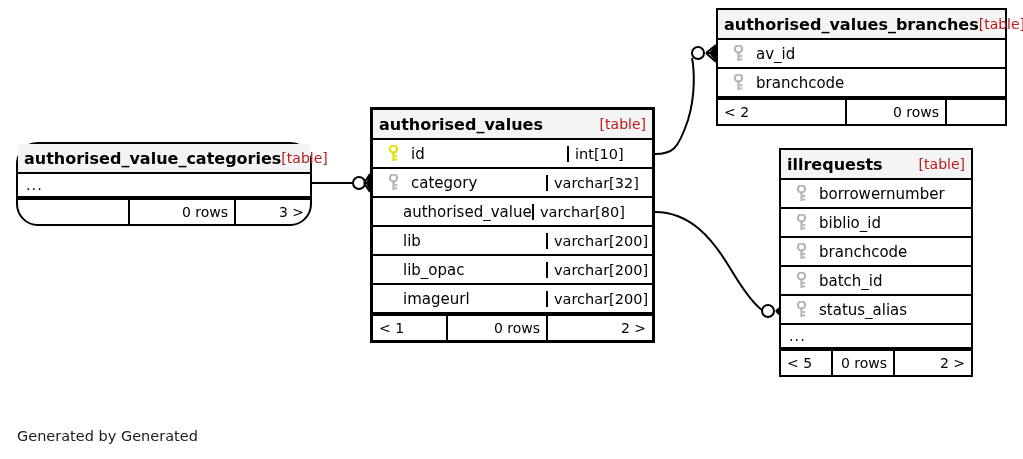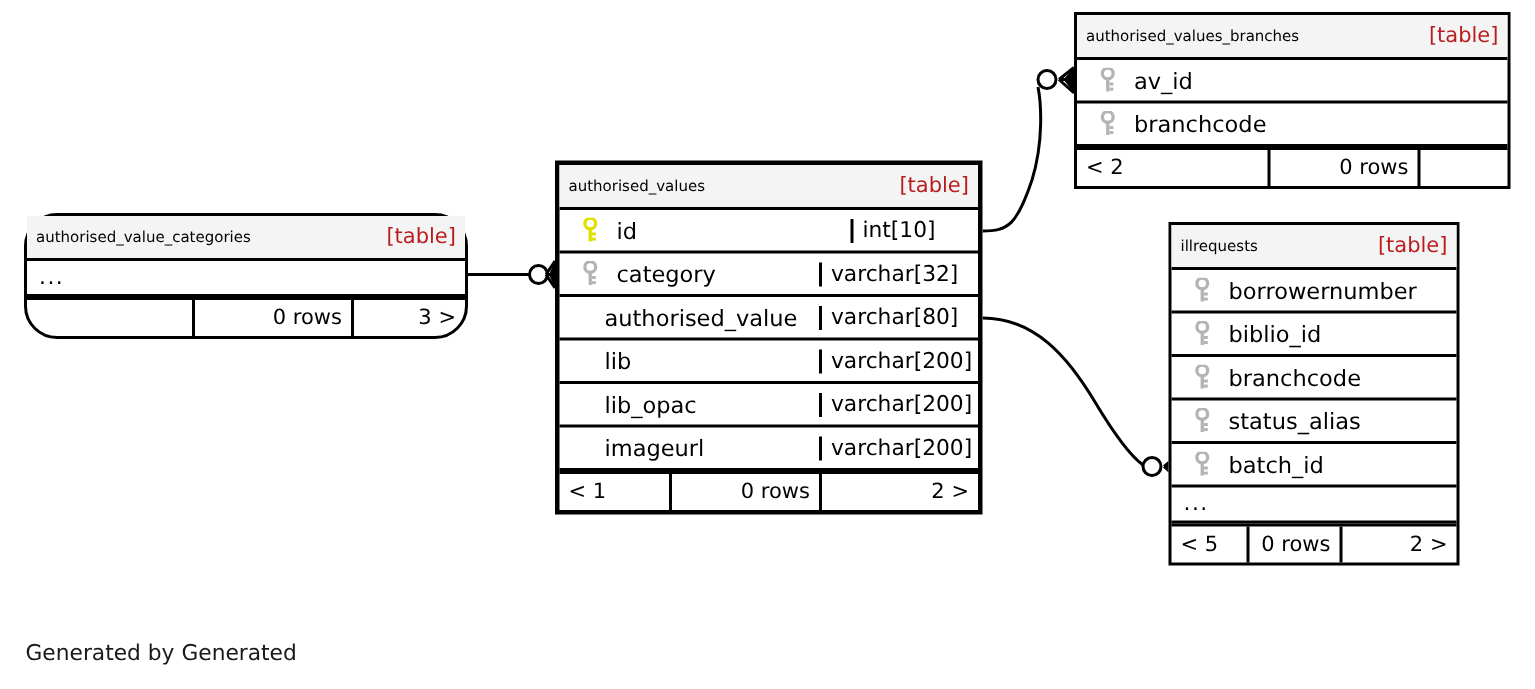--- a/index.html
+++ b/index.html
@@ -9,21 +9,21 @@
 
   svg.edges{position:absolute;left:0;top:0;width:1023px;height:459px;pointer-events:none;}
 
   .table-box{position:absolute;background:#ffffff;box-sizing:border-box;}
   .table-box.thick{border:3px solid #000;}
   .table-box.thin{border:2px solid #000;}
 
   .tbl-header{display:flex;align-items:center;justify-content:space-between;
      background:#f4f4f4;box-sizing:border-box;padding:0 6px;height:30px;
      border-bottom:2px solid #000;}
-  .tbl-name{font-weight:normal;font-size:10px;white-space:nowrap;}
+  .tbl-name{font-weight:bold;font-size:16px;white-space:nowrap;}
   .tbl-tag{font-size:14px;color:#b91c1c;white-space:nowrap;}
 
   .row{display:flex;align-items:center;box-sizing:border-box;height:29px;
        border-bottom:2px solid #000;}
   .row:last-of-type{border-bottom:none;}
   .col-name{flex:1;display:flex;align-items:center;box-sizing:border-box;
        padding-left:8px;font-size:15px;white-space:nowrap;overflow:hidden;}
   .col-type{box-sizing:border-box;padding-left:6px;font-size:14.5px;
        border-left:2px solid #000;white-space:nowrap;display:flex;align-items:center;}
 
@@ -118,21 +118,21 @@
         </span>
         <span class="kname">category</span>
       </div>
       <div class="col-type" style="width:106px;">varchar[32]</div>
     </div>
 
     <div class="row">
       <div class="col-name noindent">
         <span>authorised_value</span>
       </div>
-      <div class="col-type" style="width:106px;">varchar[80]</div>
+      <div class="col-type" style="width:120px;">varchar[80]</div>
     </div>
 
     <div class="row">
       <div class="col-name noindent">
         <span>lib</span>
       </div>
       <div class="col-type" style="width:106px;">varchar[200]</div>
     </div>
 
     <div class="row">
@@ -246,35 +246,35 @@
     <div class="row">
       <div class="col-name">
         <span class="keyslot">
           <svg width="11" height="17" viewBox="0 0 11 17">
             <circle cx="5.5" cy="4" r="3.6" fill="none" stroke="#b4b4b4" stroke-width="2.2"></circle>
             <rect x="4.4" y="6.6" width="2.2" height="9.4" fill="#b4b4b4"></rect>
             <rect x="6.6" y="10" width="2.6" height="2" fill="#b4b4b4"></rect>
             <rect x="6.6" y="13.4" width="2.6" height="2" fill="#b4b4b4"></rect>
           </svg>
         </span>
+        <span class="kname">batch_id</span>
+      </div>
+    </div>
+
+    <div class="row">
+      <div class="col-name">
+        <span class="keyslot">
+          <svg width="11" height="17" viewBox="0 0 11 17">
+            <circle cx="5.5" cy="4" r="3.6" fill="none" stroke="#b4b4b4" stroke-width="2.2"></circle>
+            <rect x="4.4" y="6.6" width="2.2" height="9.4" fill="#b4b4b4"></rect>
+            <rect x="6.6" y="10" width="2.6" height="2" fill="#b4b4b4"></rect>
+            <rect x="6.6" y="13.4" width="2.6" height="2" fill="#b4b4b4"></rect>
+          </svg>
+        </span>
         <span class="kname">status_alias</span>
-      </div>
-    </div>
-
-    <div class="row">
-      <div class="col-name">
-        <span class="keyslot">
-          <svg width="11" height="17" viewBox="0 0 11 17">
-            <circle cx="5.5" cy="4" r="3.6" fill="none" stroke="#b4b4b4" stroke-width="2.2"></circle>
-            <rect x="4.4" y="6.6" width="2.2" height="9.4" fill="#b4b4b4"></rect>
-            <rect x="6.6" y="10" width="2.6" height="2" fill="#b4b4b4"></rect>
-            <rect x="6.6" y="13.4" width="2.6" height="2" fill="#b4b4b4"></rect>
-          </svg>
-        </span>
-        <span class="kname">batch_id</span>
       </div>
     </div>
 
     <div class="ellipsis-row">...</div>
 
     <div class="footer">
       <div class="fcell fl" style="width:52px;">&lt; 5</div>
       <div class="fcell fr" style="width:62px;">0 rows</div>
       <div class="fcell fr" style="flex:1;">2 &gt;</div>
     </div>

